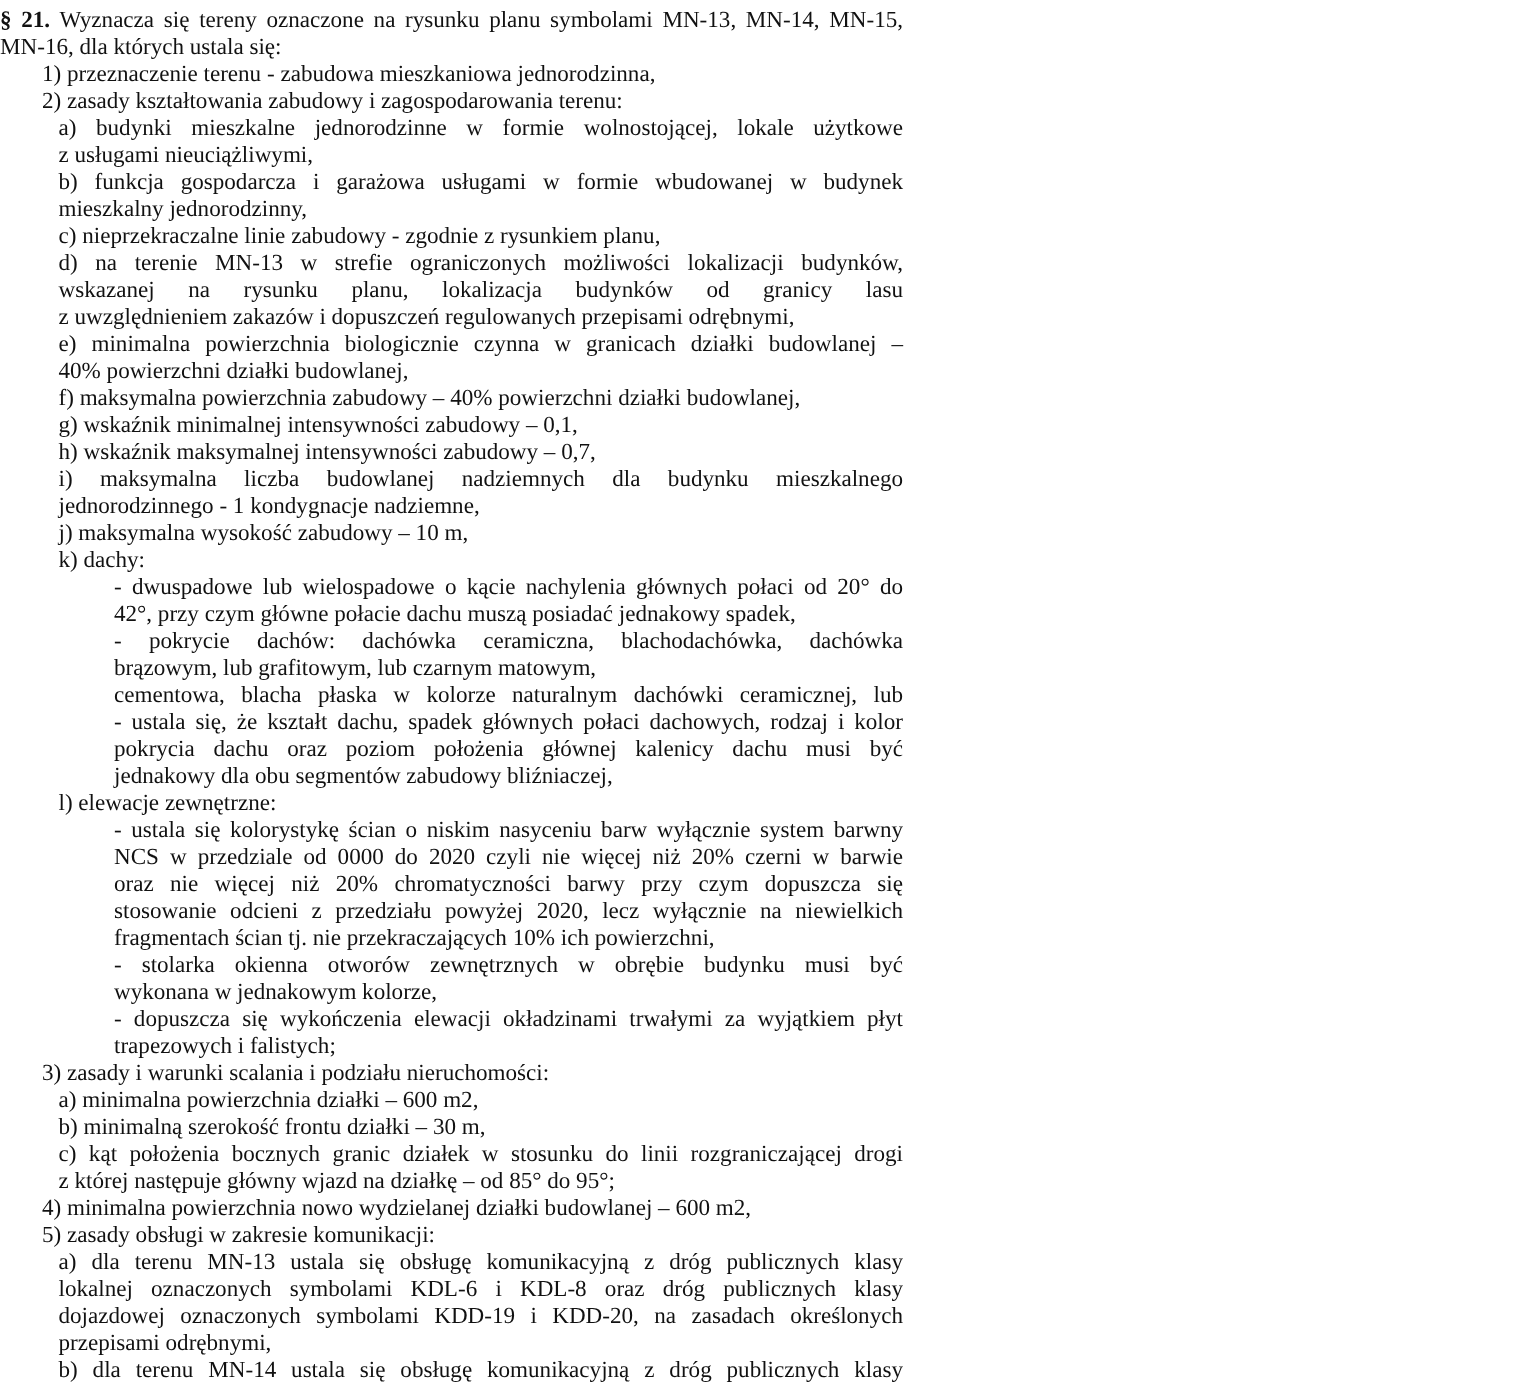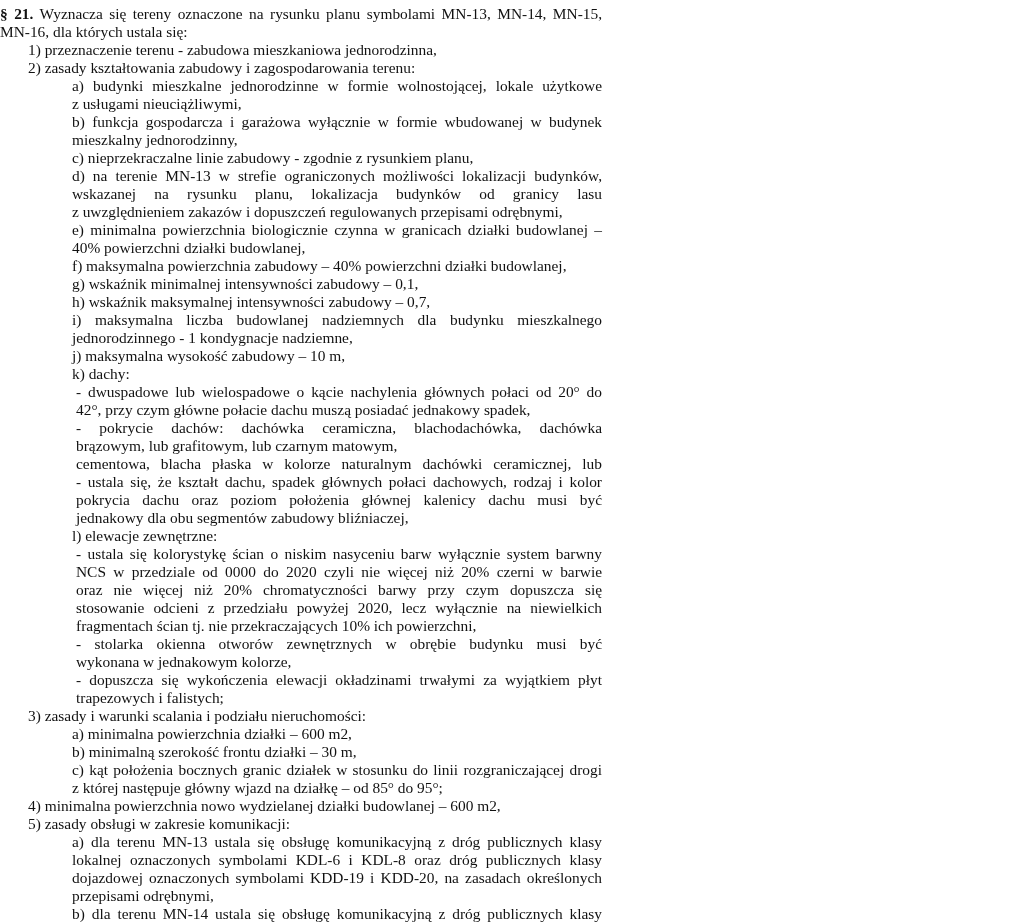--- a/index.html
+++ b/index.html
@@ -6,36 +6,36 @@
   body { width: 1024px; height: 922px; overflow: hidden; position: relative; }
   .doc {
     position: absolute; left: 0; top: 5px; width: 602px;
     font-family: "Liberation Serif", "DejaVu Serif", serif;
     font-size: 15.4px; line-height: 18px; color: #111;
   }
   .ln { display: block; white-space: nowrap; height: 18px; overflow: visible; }
   .ln.j { text-align: justify; text-align-last: justify; white-space: normal; }
   .l0 { margin-left: 0; }
   .l1 { margin-left: 28px; }
-  .l2 { margin-left: 72px; }
+  .l2 { margin-left: 39px; }
   .l3 { margin-left: 76px; }
   .para-num { font-weight: bold; }
 </style>
 </head>
 <body>
 
 <div class="doc">
   <span class="ln l0 j"><b class="para-num">§ 21.</b> <span>Wyznacza się tereny oznaczone na rysunku planu symbolami MN-13, MN-14, MN-15,</span></span>
   <span class="ln l0">MN-16, dla których ustala się:</span>
   <div id="body-lines">
       <span class="ln l1">1) przeznaczenie terenu - zabudowa mieszkaniowa jednorodzinna,</span>
       <span class="ln l1">2) zasady kształtowania zabudowy i zagospodarowania terenu:</span>
       <span class="ln l2 j">a) budynki mieszkalne jednorodzinne w formie wolnostojącej, lokale użytkowe</span>
       <span class="ln l2">z usługami nieuciążliwymi,</span>
-      <span class="ln l2 j">b) funkcja gospodarcza i garażowa wyłącznie w formie wbudowanej w budynek</span>
+      <span class="ln l2 j">b) funkcja gospodarcza i garażowa usługami w formie wbudowanej w budynek</span>
       <span class="ln l2">mieszkalny jednorodzinny,</span>
       <span class="ln l2">c) nieprzekraczalne linie zabudowy - zgodnie z rysunkiem planu,</span>
       <span class="ln l2 j">d) na terenie MN-13 w strefie ograniczonych możliwości lokalizacji budynków,</span>
       <span class="ln l2 j">wskazanej na rysunku planu, lokalizacja budynków od granicy lasu</span>
       <span class="ln l2">z uwzględnieniem zakazów i dopuszczeń regulowanych przepisami odrębnymi,</span>
       <span class="ln l2 j">e) minimalna powierzchnia biologicznie czynna w granicach działki budowlanej –</span>
       <span class="ln l2">40% powierzchni działki budowlanej,</span>
       <span class="ln l2">f) maksymalna powierzchnia zabudowy – 40% powierzchni działki budowlanej,</span>
       <span class="ln l2">g) wskaźnik minimalnej intensywności zabudowy – 0,1,</span>
       <span class="ln l2">h) wskaźnik maksymalnej intensywności zabudowy – 0,7,</span>

